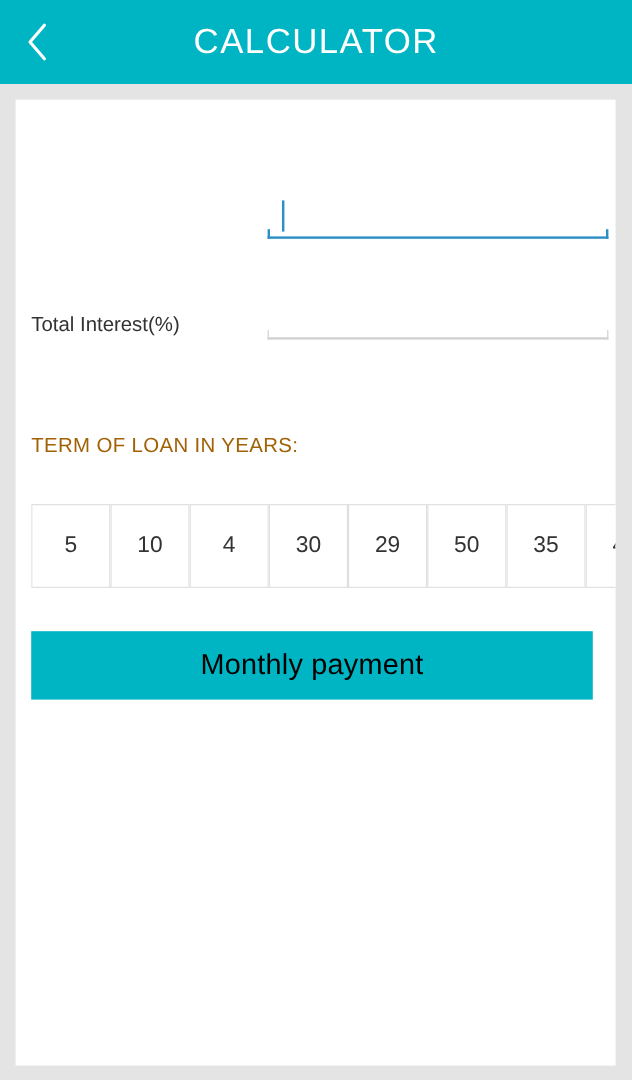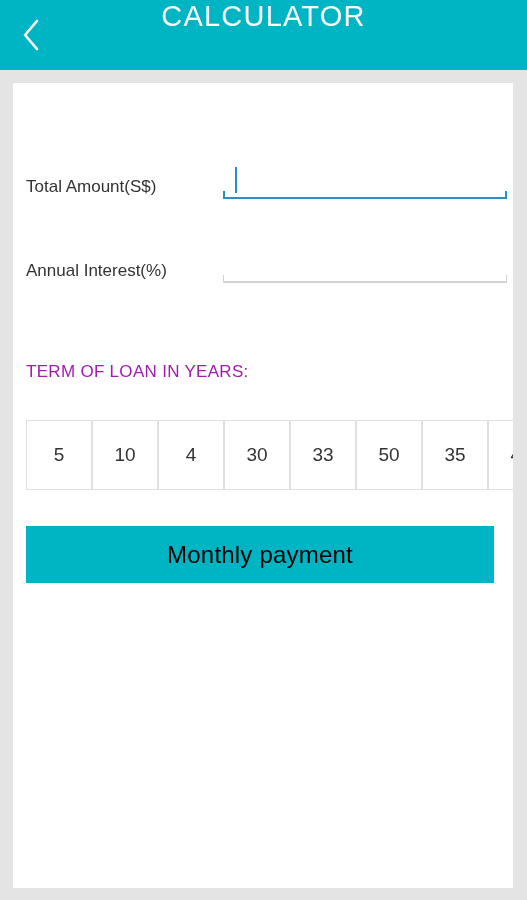--- a/index.html
+++ b/index.html
@@ -21,20 +21,21 @@
   }
 
   
   .appbar {
     position: absolute;
     left: 0; top: 0;
     width: 527px;
     height: 70px;
     background: #00b5c3;
     display: flex;
+    align-items: center;
   }
   .back-btn {
     width: 62px;
     height: 70px;
     display: flex;
     align-items: center;
     justify-content: center;
     cursor: pointer;
     flex: none;
   }
@@ -136,21 +137,21 @@
     height: 26px;
     background: #2b8fc6;
   }
 
   
   .term-label {
     position: absolute;
     left: 13px;
     top: 279px;
     font-size: 17px;
-    color: #a21caf;
+    color: #a16207;
     letter-spacing: 0.3px;
     white-space: nowrap;
   }
   .term-strip {
     position: absolute;
     left: 13px;
     top: 337px;
     width: 487px;
     height: 70px;
     overflow: hidden;
@@ -208,44 +209,43 @@
         </svg>
       </span>
     </div>
     <div class="appbar-title">CALCULATOR</div>
   </div>
 
   <div class="card">
 
 
     <div class="field amount">
-      <div class="field-label">Total Amount(S$)</div>
       <div class="field-input-wrap">
         <input class="field-input" type="text" value="" placeholder="" style="">
         <div class="caret"></div>
         <div class="underline"></div>
       </div>
     </div>
 
     <div class="field interest">
-      <div class="field-label">Annual Interest(%)</div>
+      <div class="field-label">Total Interest(%)</div>
       <div class="field-input-wrap">
         <input class="field-input" type="text" value="" placeholder="" style="">
         <div class="underline"></div>
       </div>
     </div>
 
     <div class="term-label">TERM OF LOAN IN YEARS:</div>
     <div class="term-strip">
       <div class="term-row">
         <div class="term-cell">5</div>
         <div class="term-cell">10</div>
         <div class="term-cell">4</div>
         <div class="term-cell">30</div>
-        <div class="term-cell">33</div>
+        <div class="term-cell">29</div>
         <div class="term-cell">50</div>
         <div class="term-cell">35</div>
         <div class="term-cell">40</div>
       </div>
     </div>
 
     <button class="pay-btn">Monthly payment</button>
 
   </div>
 </div>

